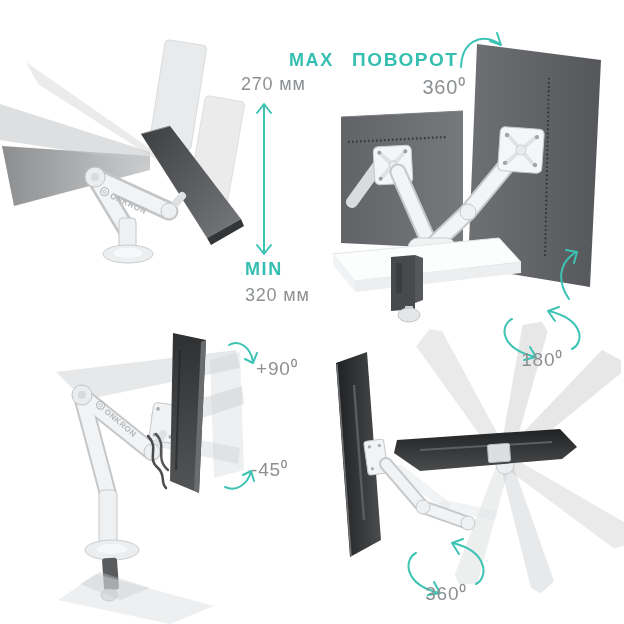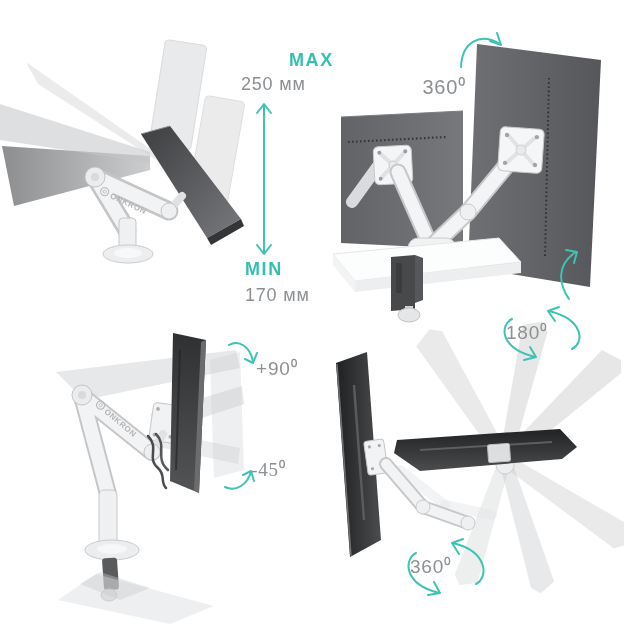--- a/index.html
+++ b/index.html
@@ -8,21 +8,21 @@
     font-family:"Liberation Sans",sans-serif;overflow:hidden;
   }
   .canvas svg{position:absolute;left:0;top:0;}
   .txt{position:absolute;white-space:nowrap;line-height:1.1;}
   .teal{color:#35bfb1;font-weight:700;letter-spacing:1.6px;}
   .gray{color:#8c9092;font-weight:400;letter-spacing:0.8px;}
   .t18{font-size:18px;}
   .t19{font-size:19px;}
   .t20{font-size:20px;}
   .alignr{text-align:right;}
-  .alignc{}
+  .alignc{text-align:center;margin-top:27px;}
 </style>
 </head>
 <body>
 
 <div class="canvas">
 
 <svg width="624" height="624" viewBox="0 0 624 624">
   <defs>
     <linearGradient id="gWedge" x1="0" y1="0" x2="1" y2="0">
       <stop offset="0" stop-color="#7f8183"></stop>
@@ -289,25 +289,26 @@
     <g stroke="#3cc3b4" stroke-width="2" fill="none" stroke-linecap="round" stroke-linejoin="round">
       <path d="M476,584 C488,578 489,552 453,543"></path>
       <polyline points="463,539 452,543 459,554"></polyline>
       <path d="M416,553 C404,559 403,584 439,593"></path>
       <polyline points="428,595 440,593 434,582"></polyline>
     </g>
   </g>
 </svg>
 
 <div class="txt teal t18" style="left:241px;top:51px;margin-left:48px;">MAX</div>
-<div class="txt gray t18" style="left:241px;top:75px;">250 мм</div>
+<div class="txt gray t18" style="left:241px;top:75px;">270 мм</div>
 <div class="txt teal t18" style="left:245px;top:260px;">MIN</div>
-<div class="txt gray t18" style="left:245px;top:286px;">170 мм</div>
-
+<div class="txt gray t18" style="left:245px;top:286px;">320 мм</div>
+
+<div class="txt teal t19" style="left:352px;top:50px;">ПОВОРОТ</div>
 <div class="txt gray t20 alignr" style="left:352px;top:76px;width:114px;">360⁰</div>
 
 <div class="txt gray t19" style="left:256px;top:359px;">+90⁰</div>
-<div class="txt gray t19" style="left:251px;top:460px;font-family:Liberation Serif, serif;">-45⁰</div>
+<div class="txt gray t19" style="left:251px;top:460px;">-45⁰</div>
 
 <div class="txt gray t19 alignc" style="left:506px;top:323px;width:72px;">180⁰</div>
 <div class="txt gray t19 alignc" style="left:410px;top:557px;width:72px;">360⁰</div>
 
 </div>
 
 </body></html>

